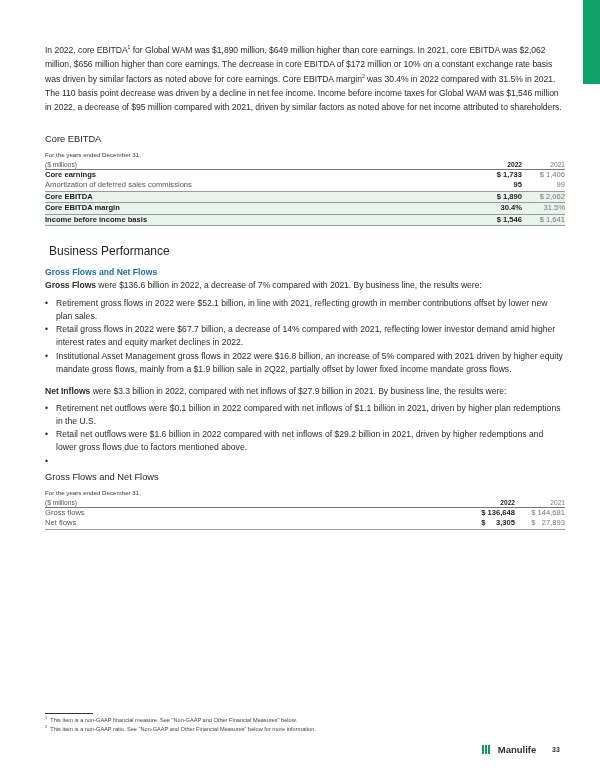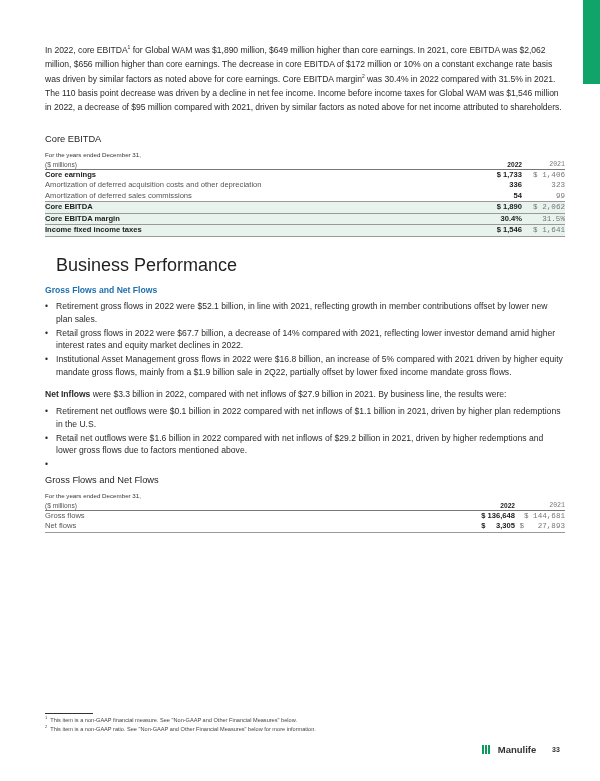--- a/index.html
+++ b/index.html
@@ -11,27 +11,27 @@
   .green-tab { position:absolute; left:583px; top:0; width:17px; height:84px; background:#10a36a; }
   .content { position:absolute; left:45px; top:43px; width:520px; }
   p.body { margin:0; font-size:8.6px; line-height:14.3px; letter-spacing:-0.05px; }
   sup { font-size:5px; vertical-align:super; line-height:0; }
   .table-title { font-size:9.3px; margin-top:20px; color:#1f1f1f; }
   .tbl-caption { font-size:6.2px; line-height:8.5px; margin-top:7px; color:#333; }
   table.fin { width:520px; border-collapse:collapse; font-size:7.6px; }
   table.fin td { padding:0; height:10.5px; line-height:10.5px; }
   table.fin td.lbl { color:#555; }
   table.fin td.v22 { text-align:right; font-weight:bold; width:60px; color:#222; }
-  table.fin td.v21 { text-align:right; width:43px; color:#777;font-family:Liberation Mono, monospace; }
+  table.fin td.v21 { text-align:right; width:43px; color:#777; }
   table.fin tr.hdr td { height:9px; line-height:9px; border-bottom:1.3px solid #777; font-size:6.6px; }
   table.fin tr.hdr td.v22 { font-weight:bold; }
   table.fin tr.bold td.lbl { font-weight:bold; color:#222; }
   table.fin tr.shaded td { background:#e8f3ee; border-bottom:1.3px solid #999; border-top:1px solid #999; }
   table.fin tr.lastrow td { border-bottom:1.5px solid #999; }
-  h2.section { font-size:18px; font-weight:normal; margin:18px 0 0 11px; color:#1f1f1f; }
+  h2.section { font-size:12px; font-weight:normal; margin:18px 0 0 4px; color:#1f1f1f; }
   h3.sub { font-size:8.6px; font-weight:bold; color:#1d6fae; margin:8px 0 0 0; line-height:12px; }
   ul.bullets { margin:4px 0 4px 0; padding:0 0 0 11px; list-style:none; }
   ul.bullets li { position:relative; font-size:8.6px; line-height:12.8px; padding-left:0; margin-bottom:1px; }
   ul.bullets li .dot { position:absolute; left:-11px; top:0; }
   .gap { height:4px; }
   .footnote-rule { position:absolute; left:45px; top:713px; width:48px; border-top:0.8px solid #333; }
   .footnotes { position:absolute; left:45px; top:716px; font-size:5.6px; line-height:8.5px; color:#444; }
   .footnotes sup { font-size:4px; }
   .brand { position:absolute; left:482px; top:744px; display:flex; align-items:center; }
   .brand-mark { display:flex; gap:1.5px; margin-right:8px; }
@@ -59,50 +59,46 @@
       <td class="lbl">($ millions)</td>
       <td class="v22">2022</td>
       <td class="v21">2021</td>
     </tr>
     <tr class="bold">
       <td class="lbl">Core earnings</td>
       <td class="v22">$ 1,733</td>
       <td class="v21">$ 1,406</td>
     </tr>
     <tr>
-      <td class="lbl">Amortization of deferred acquisition costs and other depreciation</td>
-      <td class="v22">336</td>
-      <td class="v21">323</td>
-    </tr>
-    <tr>
       <td class="lbl">Amortization of deferred sales commissions</td>
-      <td class="v22">54</td>
+      <td class="v22">95</td>
       <td class="v21">99</td>
     </tr>
     <tr class="bold shaded">
       <td class="lbl">Core EBITDA</td>
       <td class="v22">$ 1,890</td>
       <td class="v21">$ 2,062</td>
     </tr>
     <tr class="bold shaded">
       <td class="lbl">Core EBITDA margin</td>
       <td class="v22">30.4%</td>
       <td class="v21">31.5%</td>
     </tr>
     <tr class="bold shaded">
-      <td class="lbl">Income fixed income taxes</td>
+      <td class="lbl">Income before income basis</td>
       <td class="v22">$ 1,546</td>
       <td class="v21">$ 1,641</td>
     </tr>
   </tbody>
     </table>
 
   <h2 class="section">Business Performance</h2>
   <h3 class="sub">Gross Flows and Net Flows</h3>
 
+  <p class="body"><b>Gross Flows</b><span> were $136.6 billion in 2022, a decrease of 7% compared with 2021. By business line, the results were:</span></p>
   <ul class="bullets">
     <li><span class="dot">•</span><span>Retirement gross flows in 2022 were $52.1 billion, in line with 2021, reflecting growth in member contributions offset by lower new plan sales.</span></li>
     <li><span class="dot">•</span><span>Retail gross flows in 2022 were $67.7 billion, a decrease of 14% compared with 2021, reflecting lower investor demand amid higher interest rates and equity market declines in 2022.</span></li>
     <li><span class="dot">•</span><span>Institutional Asset Management gross flows in 2022 were $16.8 billion, an increase of 5% compared with 2021 driven by higher equity mandate gross flows, mainly from a $1.9 billion sale in 2Q22, partially offset by lower fixed income mandate gross flows.</span></li>
   </ul>
   <div class="gap"></div>
   <p class="body"><b>Net Inflows</b><span> were $3.3 billion in 2022, compared with net inflows of $27.9 billion in 2021. By business line, the results were:</span></p>
   <ul class="bullets">
     <li><span class="dot">•</span><span>Retirement net outflows were $0.1 billion in 2022 compared with net inflows of $1.1 billion in 2021, driven by higher plan redemptions in the U.S.</span></li>
     <li><span class="dot">•</span><span>Retail net outflows were $1.6 billion in 2022 compared with net inflows of $29.2 billion in 2021, driven by higher redemptions and lower gross flows due to factors mentioned above.</span></li>

